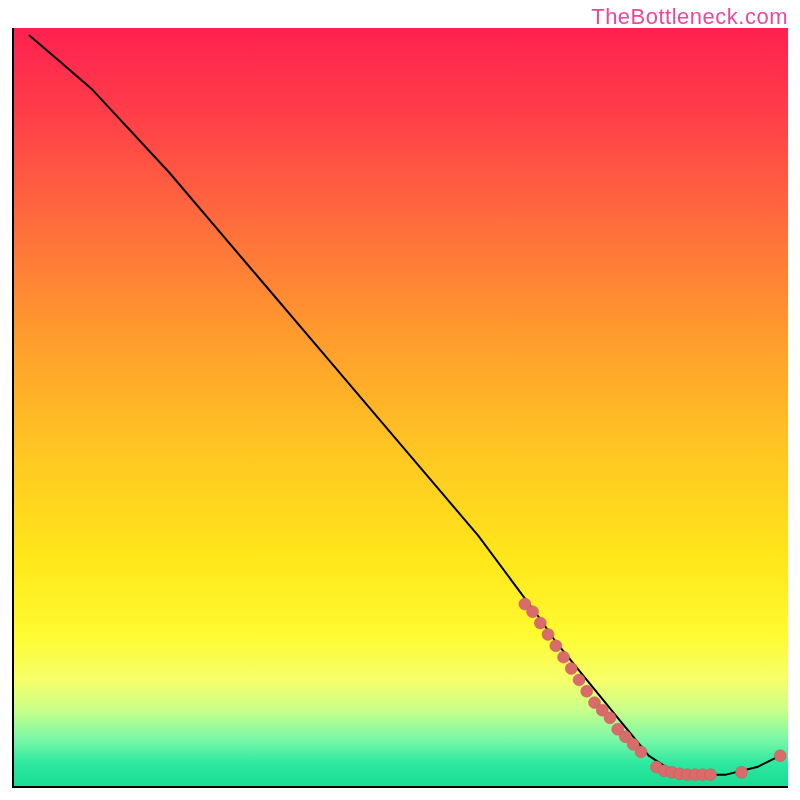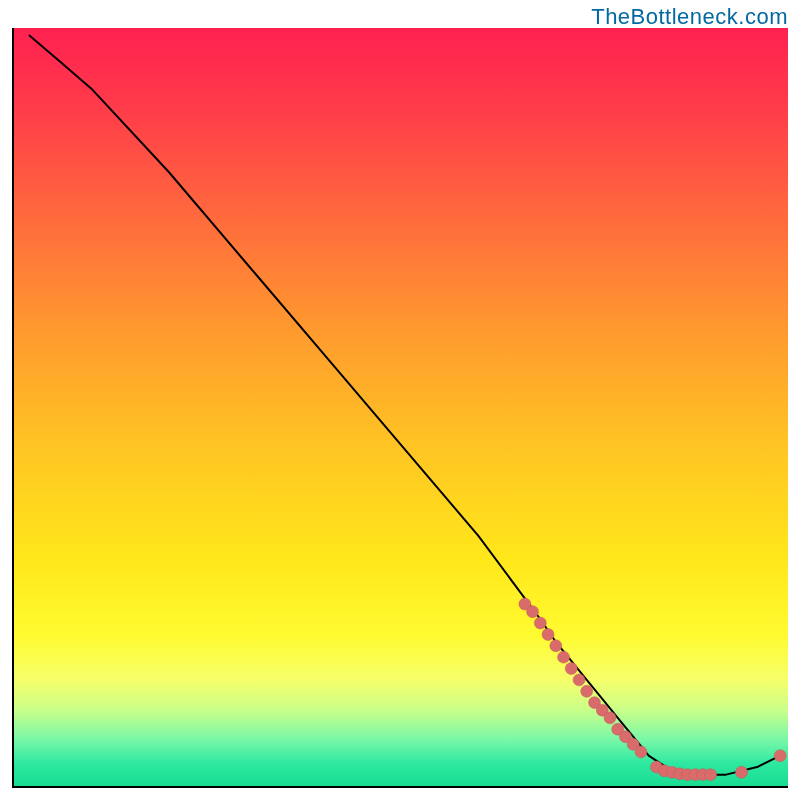--- a/index.html
+++ b/index.html
@@ -44,21 +44,21 @@
       #c9ff8a 90%,
       #76f7a8 94%,
       #2ee8a0 97%,
       #18dd92 100%
     );
   }
   .watermark {
     position: absolute;
     top: 4px;
     right: 12px;
-    color: #0369a1;
+    color: #ec4899;
     font-size: 22px;
     font-weight: 500;
     letter-spacing: 0.5px;
   }
   svg.overlay {
     position: absolute;
     left: 0;
     top: 0;
     width: 100%;
     height: 100%;

